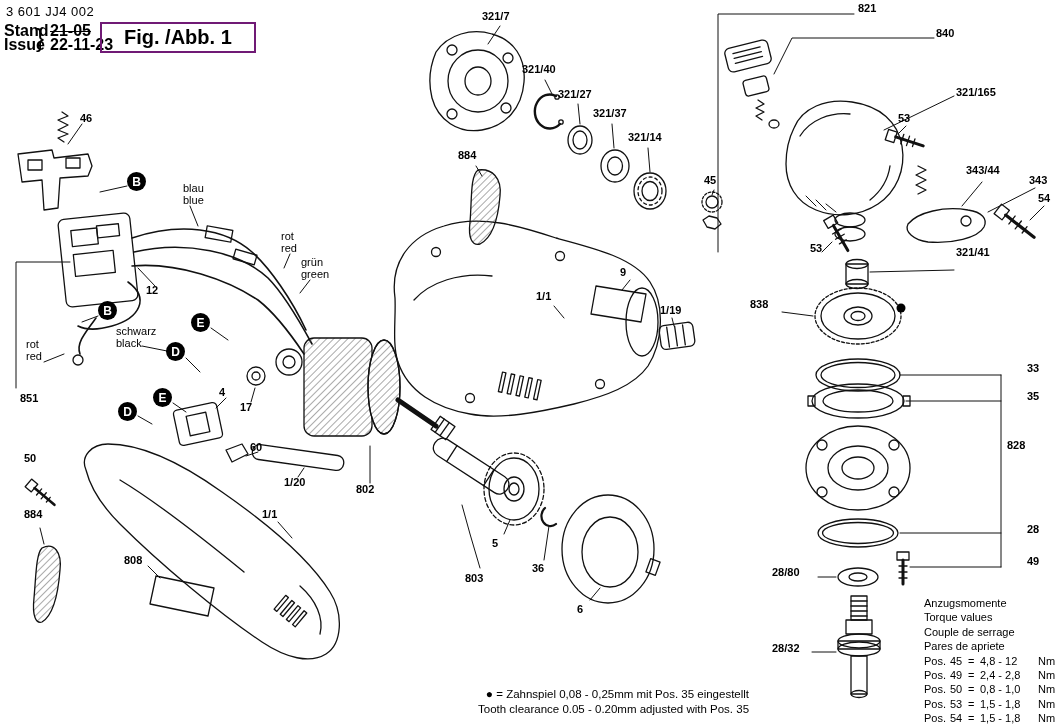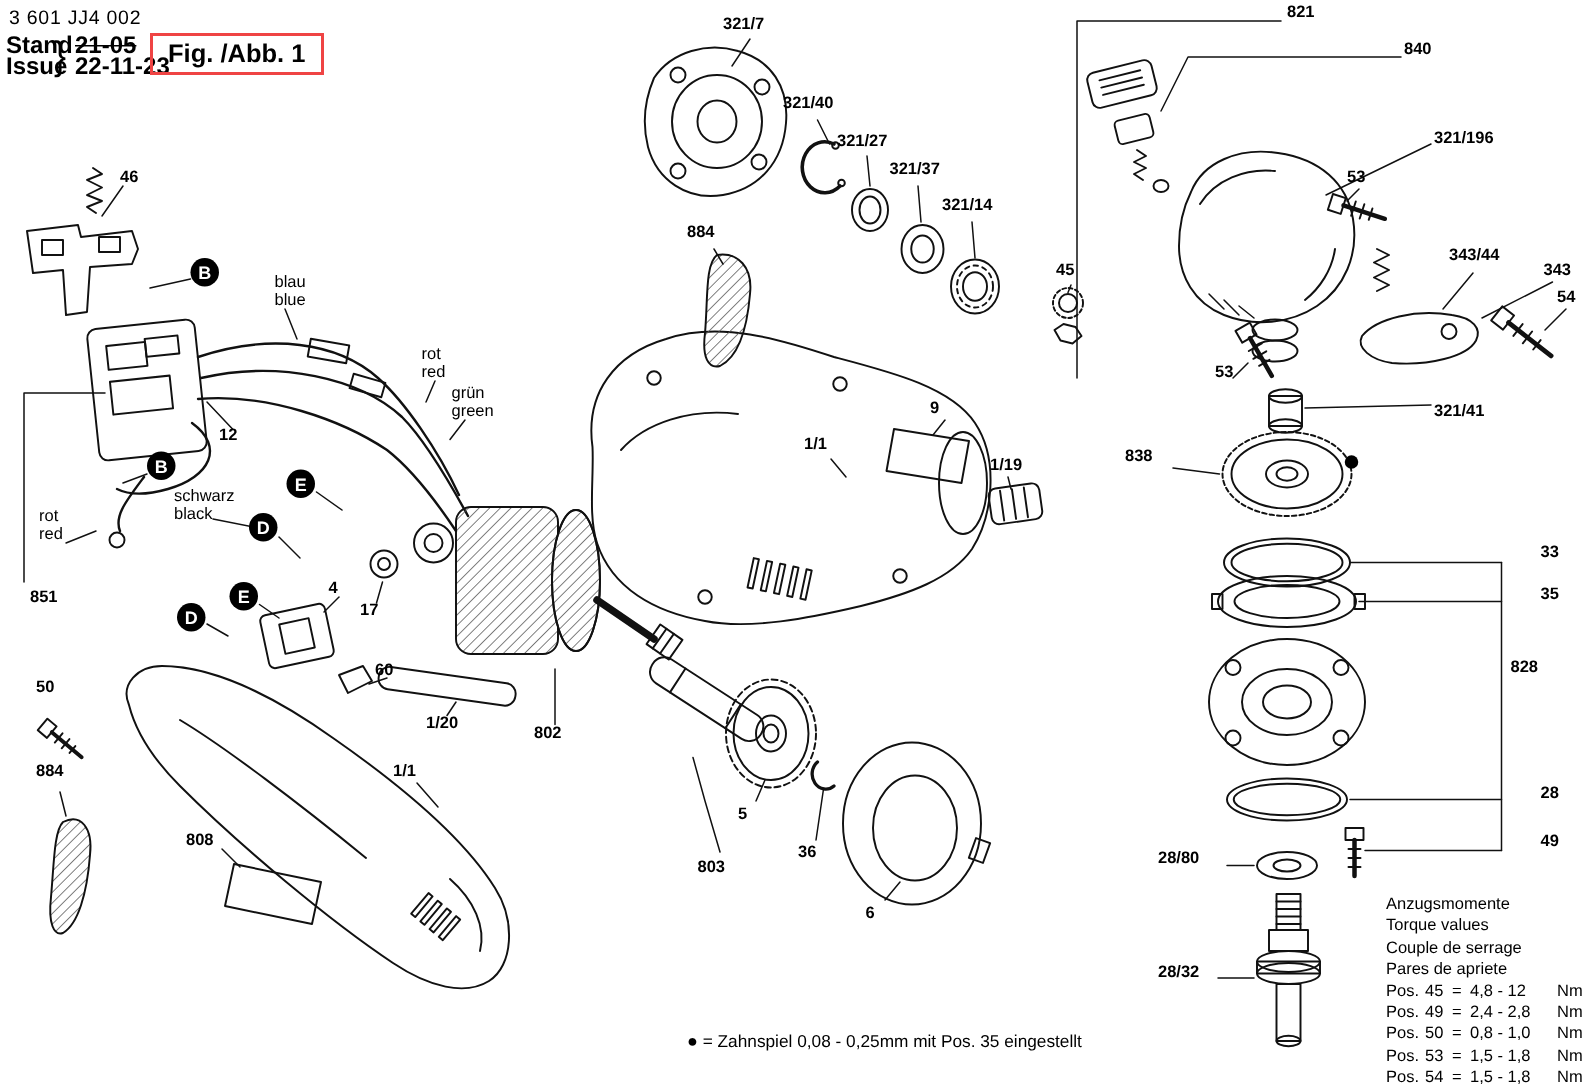--- a/index.html
+++ b/index.html
@@ -10,21 +10,21 @@
   .callout { position:absolute; font-weight:bold; font-size:11px; line-height:16px; white-space:nowrap; }
   .marker { position:absolute; width:19px; height:19px; border-radius:50%; background:#000; color:#fff;
             font-weight:bold; font-size:12px; display:flex; align-items:center; justify-content:center; }
   .wire { position:absolute; font-size:11px; line-height:12px; white-space:nowrap; }
   .hdr { position:absolute; left:6px; top:4px; }
   .part-number { font-size:13px; letter-spacing:.5px; }
   .issue-grid { position:absolute; left:-2px; top:20px; display:grid; grid-template-columns:34px auto; font-size:16px; line-height:14px; width:120px;font-weight:bold; }
   .issue-grid .val { padding-left:12px; }
   .st { text-decoration:line-through; }
   .brace { position:absolute; left:30px; top:20px; font-size:24px; line-height:28px; transform:scaleY(1.1); }
-  .fig-box { position:absolute; left:100px; top:22px; border:2px solid #ef4444; padding:2px 10px; font-weight:bold; font-size:17px; }
+  .fig-box { position:absolute; left:100px; top:22px; border:2px solid #701a75; padding:2px 22px; font-weight:bold; font-size:20px; }
   .footer-left { position:absolute; left:5px; top:663px; font-size:11.5px; line-height:15.5px; }
   .legend { position:absolute; left:458px; top:687px; font-size:11.5px; line-height:15px;text-align:right; }
   .legend-line2 { padding-left:20px; }
   .legend-dot { font-size:12px; }
   .torque { position:absolute; left:924px; top:596px; font-size:11px; line-height:14.4px; }
   .torque-row { display:grid; grid-template-columns:26px 18px 12px 58px auto; }
 </style>
 </head>
 <body>
 
@@ -382,27 +382,27 @@
   <div class="callout" style="left:704px;top:172px">45</div>
   <div class="callout" style="left:620px;top:264px">9</div>
   <div class="callout" style="left:536px;top:288px">1/1</div>
   <div class="callout" style="left:660px;top:302px">1/19</div>
   <div class="callout" style="left:492px;top:535px">5</div>
   <div class="callout" style="left:532px;top:560px">36</div>
   <div class="callout" style="left:465px;top:570px">803</div>
   <div class="callout" style="left:577px;top:601px">6</div>
   <div class="callout" style="left:858px;top:0px">821</div>
   <div class="callout" style="left:936px;top:25px">840</div>
-  <div class="callout" style="left:956px;top:84px">321/196</div>
+  <div class="callout" style="left:956px;top:84px">321/165</div>
   <div class="callout" style="left:898px;top:110px">53</div>
   <div class="callout" style="left:966px;top:162px">343/44</div>
   <div class="callout" style="left:1029px;top:172px">343</div>
   <div class="callout" style="left:1038px;top:190px">54</div>
   <div class="callout" style="left:810px;top:240px">53</div>
-  <div class="callout" style="left:956px;top:266px">321/41</div>
+  <div class="callout" style="left:956px;top:244px">321/41</div>
   <div class="callout" style="left:750px;top:296px">838</div>
   <div class="callout" style="left:1027px;top:360px">33</div>
   <div class="callout" style="left:1027px;top:388px">35</div>
   <div class="callout" style="left:1007px;top:437px">828</div>
   <div class="callout" style="left:1027px;top:521px">28</div>
   <div class="callout" style="left:1027px;top:553px">49</div>
   <div class="callout" style="left:772px;top:564px">28/80</div>
   <div class="callout" style="left:772px;top:640px">28/32</div>
 
   <div class="marker" style="left:127px;top:172px">B</div>
@@ -433,20 +433,21 @@
     <div>red</div>
   </div>
 
 
   <div class="legend">
     <div class="legend-line1">
       <span class="legend-dot">●</span>
       <span>=</span>
       <span>Zahnspiel 0,08 - 0,25mm mit Pos. 35 eingestellt</span>
     </div>
+    <div class="legend-line2">Tooth clearance 0.05 - 0.20mm adjusted with Pos. 35</div>
   </div>
 
   <div class="torque">
     <div>Anzugsmomente</div>
     <div>Torque values</div>
     <div>Couple de serrage</div>
     <div>Pares de apriete</div>
     <div class="torque-row">
       <span>Pos.</span>
       <span>45</span>

